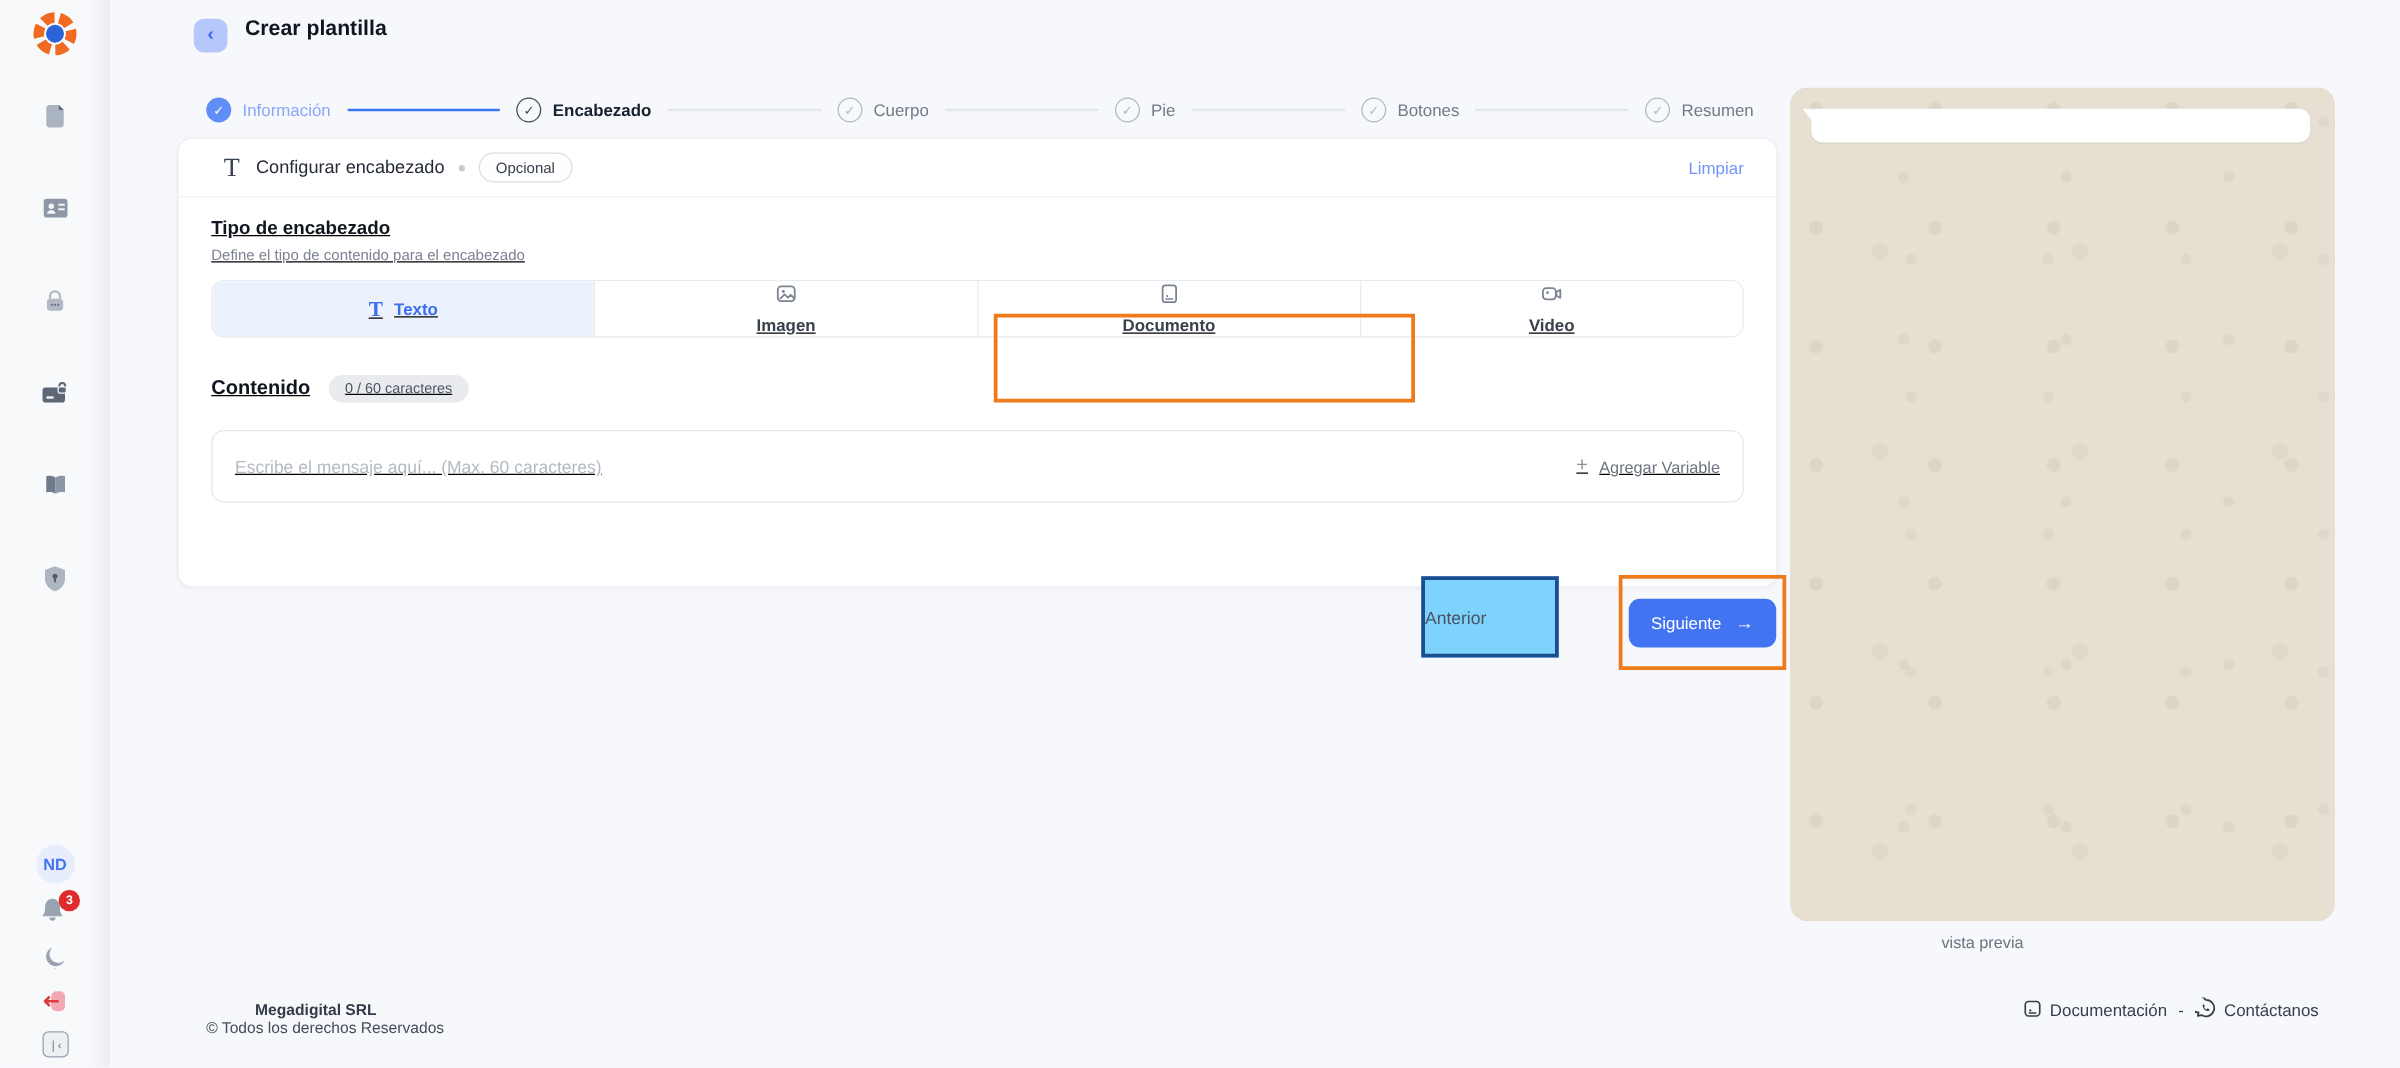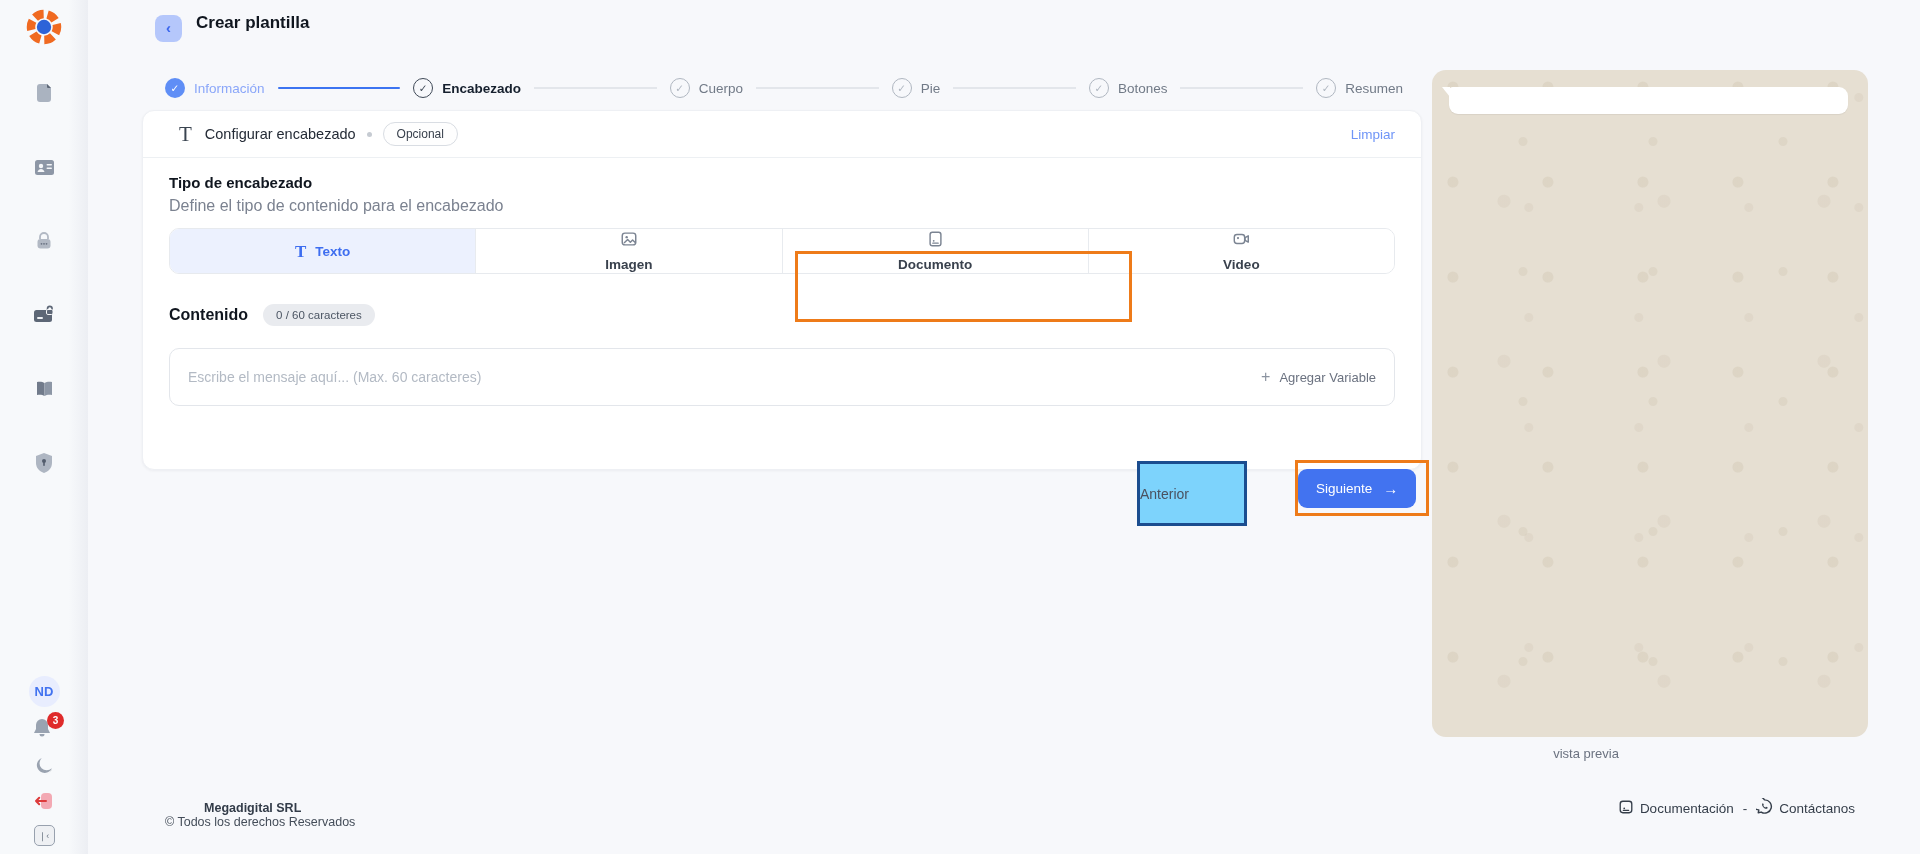--- a/index.html
+++ b/index.html
@@ -51,23 +51,23 @@
   .card { position:absolute; left:142px; top:110px; width:1280px; height:360px; background:#fff;
     border:1px solid #eef0f4; border-radius:12px; box-shadow:0 1px 3px rgba(16,24,40,.05); }
   .card-header { height:47px; padding:0 26px 0 36px; display:flex; align-items:center;
     border-bottom:1px solid #edf0f3; }
   .t-glyph { font-family:"Liberation Serif", serif; font-size:21px; color:#3a4450; line-height:1; }
   .card-title { margin-left:13px; font-size:14.5px; color:#242b36; }
   .dot-sep { width:5px; height:5px; border-radius:50%; background:#c6cbd2; margin:0 11px; }
   .optional-pill { border:1px solid #d9dde3; border-radius:999px; padding:4px 13px;
     font-size:12px; color:#39414d; background:#fefefe; }
   .clear-link { margin-left:auto; font-size:13.5px; color:#6f95f7; cursor:pointer; background:none; border:none; }
-  .card-body { padding:16px 26px 0 26px; }
+  .card-body { padding:16px 26px 0 26px;text-decoration:underline; }
   .section-title { font-size:15px; font-weight:bold; color:#10161f; }
-  .section-sub { margin-top:6px; font-size:16px; color:#7b8290; }
+  .section-sub { margin-top:6px; font-size:12px; color:#7b8290; }
   .tabs { margin-top:13px; height:46px; border:1px solid #e7eaee; border-radius:10px; display:flex;
     overflow:hidden; background:#fff; }
   .tab { flex:1; display:flex; align-items:center; justify-content:center; gap:9px;
     font-size:13.5px; font-weight:600; color:#39414d; cursor:pointer; background:#fff; border:none; }
   .tab + .tab { border-left:1px solid #e8ebef;flex-direction:column; }
   .tab.active { background:#ecf1fe; color:#3e6ef0; }
   .tab.active .t-glyph { color:#3e6ef0; font-size:17px; }
   .tab .ic { display:flex; align-items:center; }
   .content-row { margin-top:30px; display:flex; align-items:center; }
   .content-title { font-size:16px; font-weight:bold; color:#10161f; }
@@ -80,22 +80,22 @@
   .msg-input::placeholder { color:#b3bac4; }
   .add-var { display:flex; align-items:center; gap:9px; font-size:13px; color:#6b7280;
     background:none; border:none; cursor:pointer; white-space:nowrap; }
   .add-var .plus { font-size:16px; color:#8b93a0; }
 
   
   .ann { position:absolute; border:3px solid; background:transparent; z-index:5; }
   .ann-video { left:795px; top:251px; width:337px; height:71px; border-color:#ee7b19; }
   .ann-prev { left:1137px; top:461px; width:110px; height:65px; border-color:#1b4d8f;
     display:flex; align-items:center; justify-content:flex-start; background:#7dd3fc; }
-  .ann-next { left:1295px; top:460px; width:134px; height:56px; border-color:#ee7b19;
-    display:flex; align-items:center; background:transparent; }
+  .ann-next { left:1295px; top:460px; width:134px; height:76px; border-color:#ee7b19;
+    display:flex; align-items:center; justify-content:center; background:transparent; }
   .btn-prev { background:none; border:none; font-size:14px; color:#4a5260; cursor:pointer; }
   .btn-next { background:#4273f0; border:none; border-radius:9px; color:#fff; font-size:13.5px;
     padding:12px 18px; display:flex; align-items:center; gap:11px; cursor:pointer; }
   .btn-next .arrow { font-size:15px; line-height:1; }
 
   
   .preview-panel { position:absolute; left:1432px; top:70px; width:436px; height:667px; border-radius:14px;
     background-color:#e6dfd2;
     background-image:
       radial-gradient(circle at 22% 18%, rgba(165,148,120,.14) 0 5px, transparent 6px),

